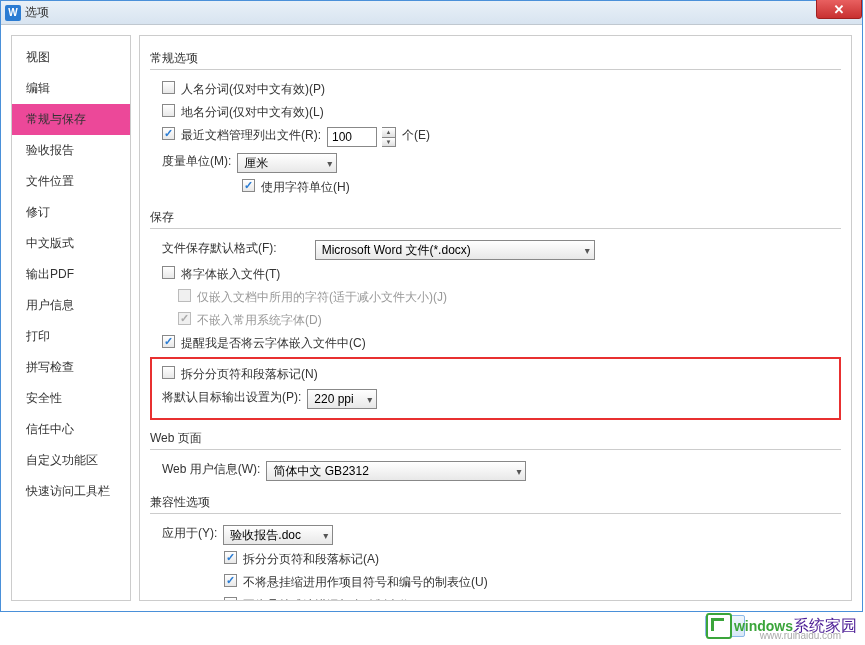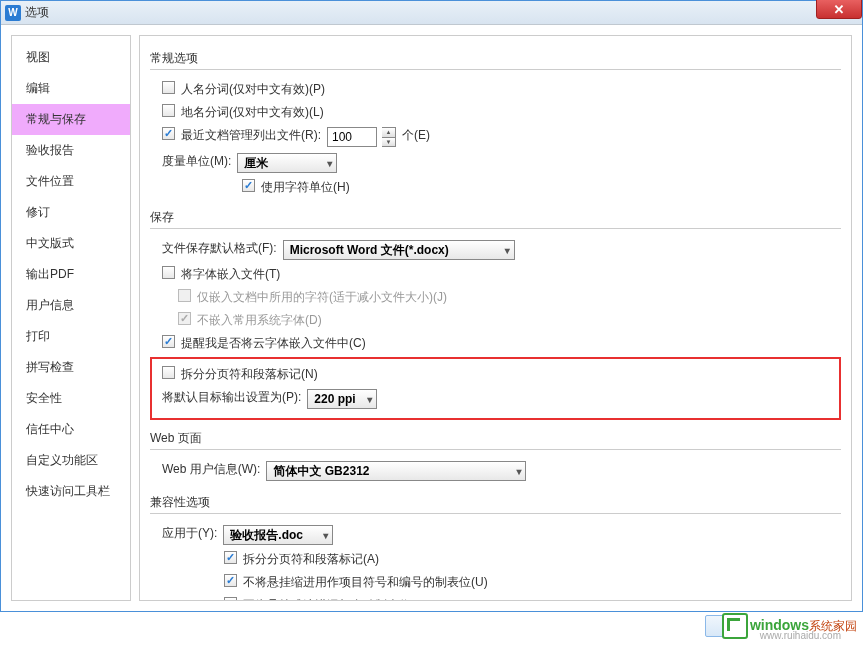--- a/index.html
+++ b/index.html
@@ -76,21 +76,21 @@
       background: #fff;
       padding: 6px 0;
       margin-right: 8px;
     }
     .sidebar-item {
       padding: 7px 14px;
       color: #333;
       cursor: pointer;
     }
     .sidebar-item.active {
-      background: #f0abfc;
+      background: #ec4899;
     }
     .main-panel {
       flex: 1;
       border: 1px solid #ccc;
       background: #fff;
       padding: 4px 10px 10px 10px;
       overflow: auto;
     }
     .section-header {
       color: #333;
@@ -170,31 +170,30 @@
     }
     .select {
       height: 20px;
       border: 1px solid #888;
       background: linear-gradient(to bottom, #fff, #e8e8e8);
       padding: 0 20px 0 6px;
       position: relative;
       display: inline-flex;
       align-items: center;
       cursor: pointer;
-      font-weight: bold;
     }
     .select::after {
       content: "▾";
       position: absolute;
       right: 4px;
       color: #555;
       font-size: 10px;
     }
     .select.w100 { width: 100px; }
-    .select.w280 { width: 232px; }
+    .select.w280 { width: 280px; margin-left: 32px; }
     .select.w260 { width: 260px; }
     .select.w110 { width: 110px; }
     .select.w70 { width: 70px; }
     .highlight-box {
       border: 2px solid #e83030;
       padding: 4px 6px 6px 6px;
       margin: 2px 0 6px 0;
     }
     .highlight-box .row {
       padding-left: 4px;
@@ -224,22 +223,22 @@
       border:3px solid #3ba53b;
       border-right:none;
       border-bottom:none;
     }
     .wm-text1 {
       color: #3ba53b;
       font-size: 14px;
       font-weight: bold;
     }
     .wm-text2 {
-      color: #c2410c;
-      font-size: 12px;
+      color: #4c1d95;
+      font-size: 16px;
     }
     .wm-url {
       color: #aaa;
       font-size: 10px;
       position: absolute;
       bottom: -2px;
       right: 16px;
     }
     .bottom-btn {
       position: absolute;

